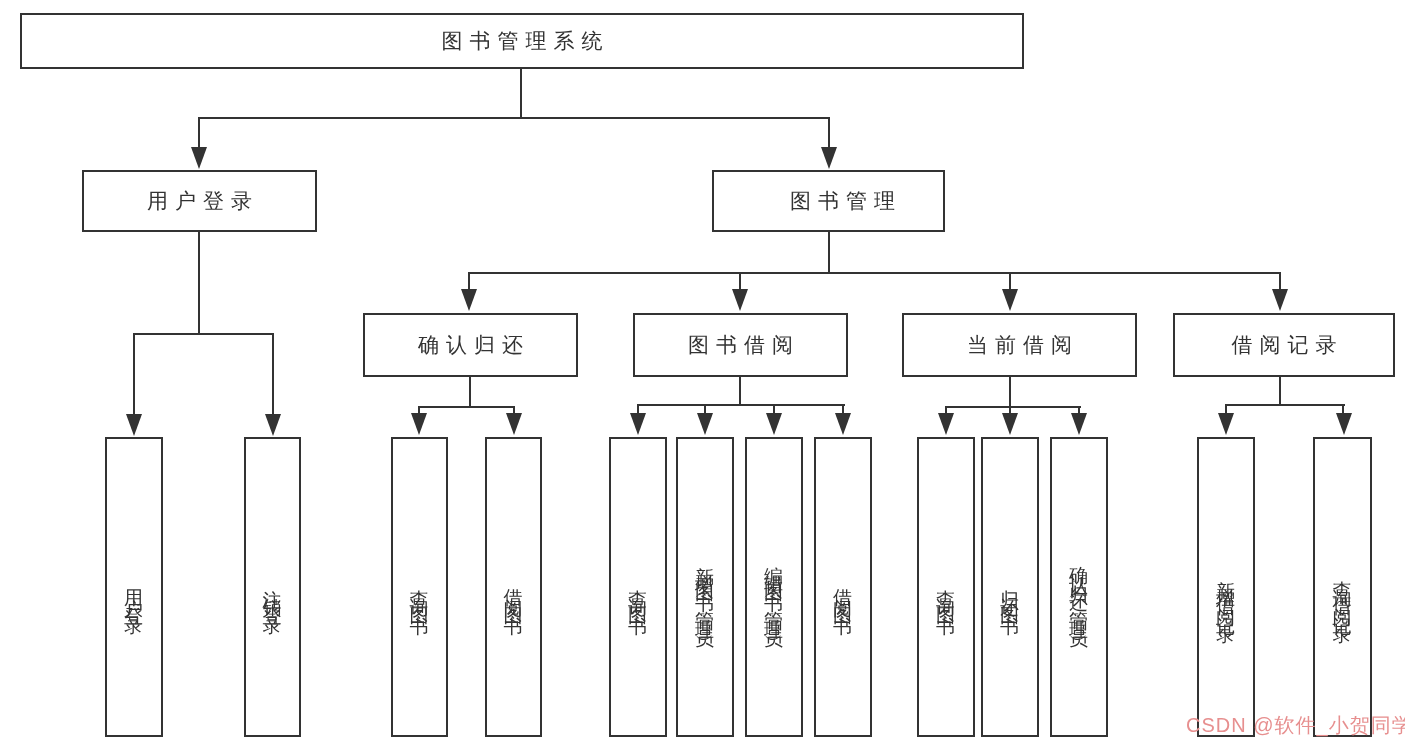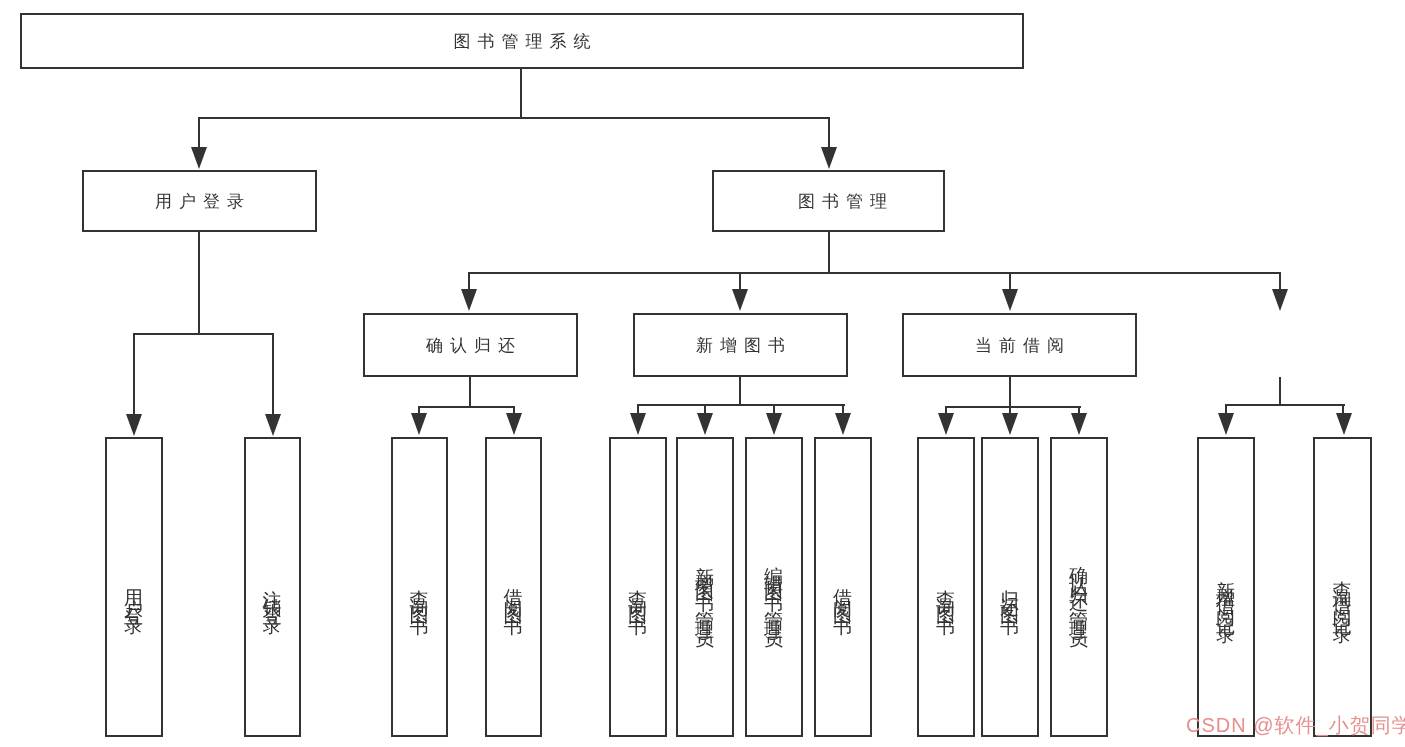--- a/index.html
+++ b/index.html
@@ -6,21 +6,21 @@
   #canvas{
     position:relative;width:1405px;height:747px;background:var(--box-bg,#fff);
     font-family:"Liberation Sans","DejaVu Sans",sans-serif;overflow:hidden;
   }
   .box{
     position:absolute;box-sizing:border-box;border:2px solid var(--line,#333);
     background:var(--box-bg,#fff);display:flex;align-items:center;justify-content:center;
     color:var(--text,#333);
   }
   .label-h{
-    font-size:17px;letter-spacing:7px;padding-left:7px;white-space:nowrap;
+    font-size:21px;letter-spacing:7px;padding-left:7px;white-space:nowrap;
     color:var(--text,#333);
   }
   .label-v{
     writing-mode:vertical-rl;text-orientation:mixed;font-size:19px;letter-spacing:9px;
     padding-top:9px;color:var(--text,#333);line-height:1;
   }
   .vline{position:absolute;width:2px;background:var(--line,#333);}
   .hline{position:absolute;height:2px;background:var(--line,#333);}
   .arr{
     position:absolute;width:0;height:0;
@@ -45,24 +45,27 @@
     <span class="label-h">用户登录</span>
   </div>
   <div class="box" style="left:712px;top:170px;width:233px;height:62px;padding-left:28px;">
     <span class="label-h">图书管理</span>
   </div>
 
   <div class="box" style="left:363px;top:313px;width:215px;height:64px;">
     <span class="label-h">确认归还</span>
   </div>
   <div class="box" style="left:633px;top:313px;width:215px;height:64px;">
-    <span class="label-h">新增图书</span>
+    <span class="label-h">图书借阅</span>
   </div>
   <div class="box" style="left:902px;top:313px;width:235px;height:64px;">
     <span class="label-h">当前借阅</span>
+  </div>
+  <div class="box" style="left:1173px;top:313px;width:222px;height:64px;">
+    <span class="label-h">借阅记录</span>
   </div>
 
   <div class="box" style="left:105px;top:437px;width:58px;height:300px;">
     <span class="label-v">用户登录</span>
   </div>
   <div class="box" style="left:244px;top:437px;width:57px;height:300px;">
     <span class="label-v">注销登录</span>
   </div>
 
   <div class="box" style="left:391px;top:437px;width:57px;height:300px;">

